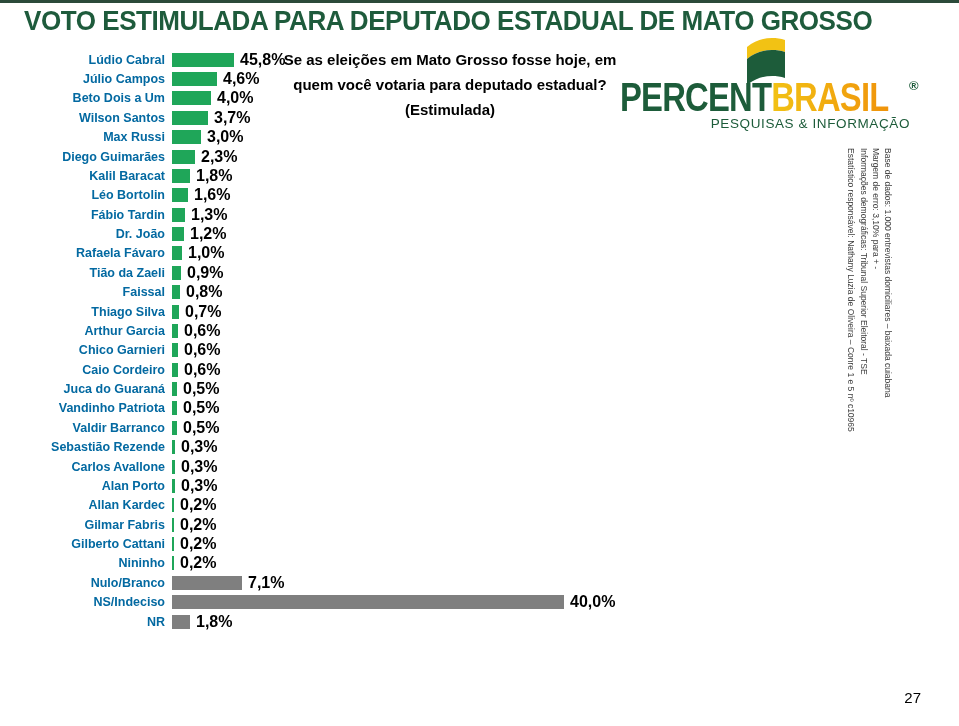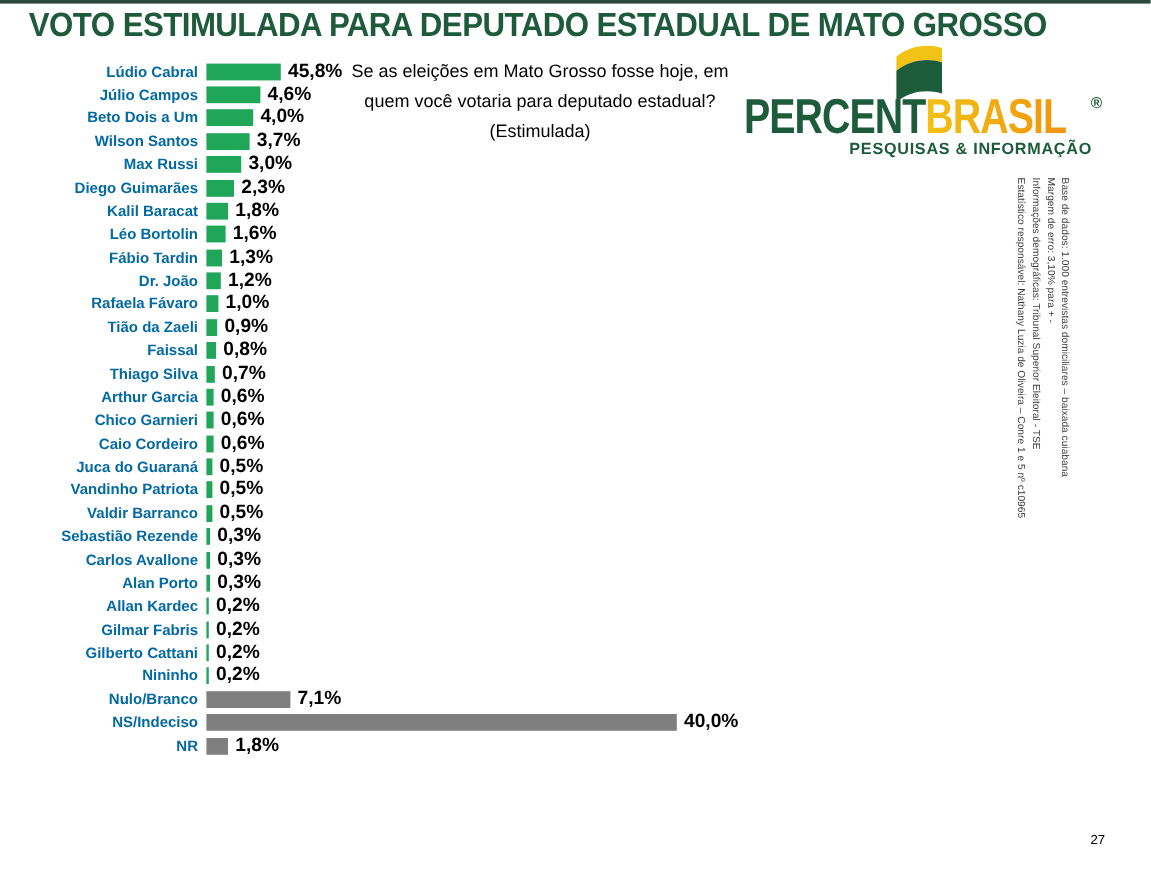--- a/index.html
+++ b/index.html
@@ -30,21 +30,21 @@
   }
   .row-bar{
     height:14px;margin-left:7px;flex:0 0 auto;
   }
   .row-value{
     margin-left:6px;font-size:16px;font-weight:700;color:#000;white-space:nowrap;
   }
   
   .question{
     position:absolute;left:278px;top:47px;width:344px;
-    font-size:15px;font-weight:400;color:#000;text-align:center;line-height:25px;
+    font-size:15px;font-weight:700;color:#000;text-align:center;line-height:25px;
   }
   
   .logo{
     position:absolute;left:618px;top:30px;width:320px;height:110px;
   }
   .logo-flag{
     position:absolute;left:122px;top:2px;width:52px;height:52px;
   }
   .logo-wordmark{
     position:absolute;left:2px;top:44px;white-space:nowrap;
@@ -59,34 +59,34 @@
       -webkit-background-clip:text;background-clip:text;
       -webkit-text-fill-color:transparent;color:#f39c06;
     }
   }
   .logo-reg{
     position:absolute;left:291px;top:48px;
     font-size:13px;font-weight:700;color:#1d5c3a;
   }
   .logo-tagline{
     position:absolute;right:28px;top:86px;
-    font-size:13.5px;font-weight:700;color:#1d5c3a;letter-spacing:0.6px;
+    font-size:13.5px;font-weight:400;color:#1d5c3a;letter-spacing:0.6px;
     white-space:nowrap;
   }
   
   .footnotes{
     position:absolute;left:845px;top:148px;height:330px;
     writing-mode:vertical-rl;
     font-size:8.5px;line-height:1.45;color:#3d3d3d;
   }
   .footnote-line{display:block;white-space:nowrap;}
   
   .page-number{
     position:absolute;right:38px;bottom:20px;
-    font-size:11px;color:#000000;margin-top:24px;
+    font-size:15px;color:#000000;margin-top:24px;
   }
 </style>
 </head>
 <body>
 
 <div class="top-strip"></div>
 
 <div class="page-title">VOTO ESTIMULADA PARA DEPUTADO ESTADUAL DE MATO GROSSO</div>
 
 <div class="chart">

